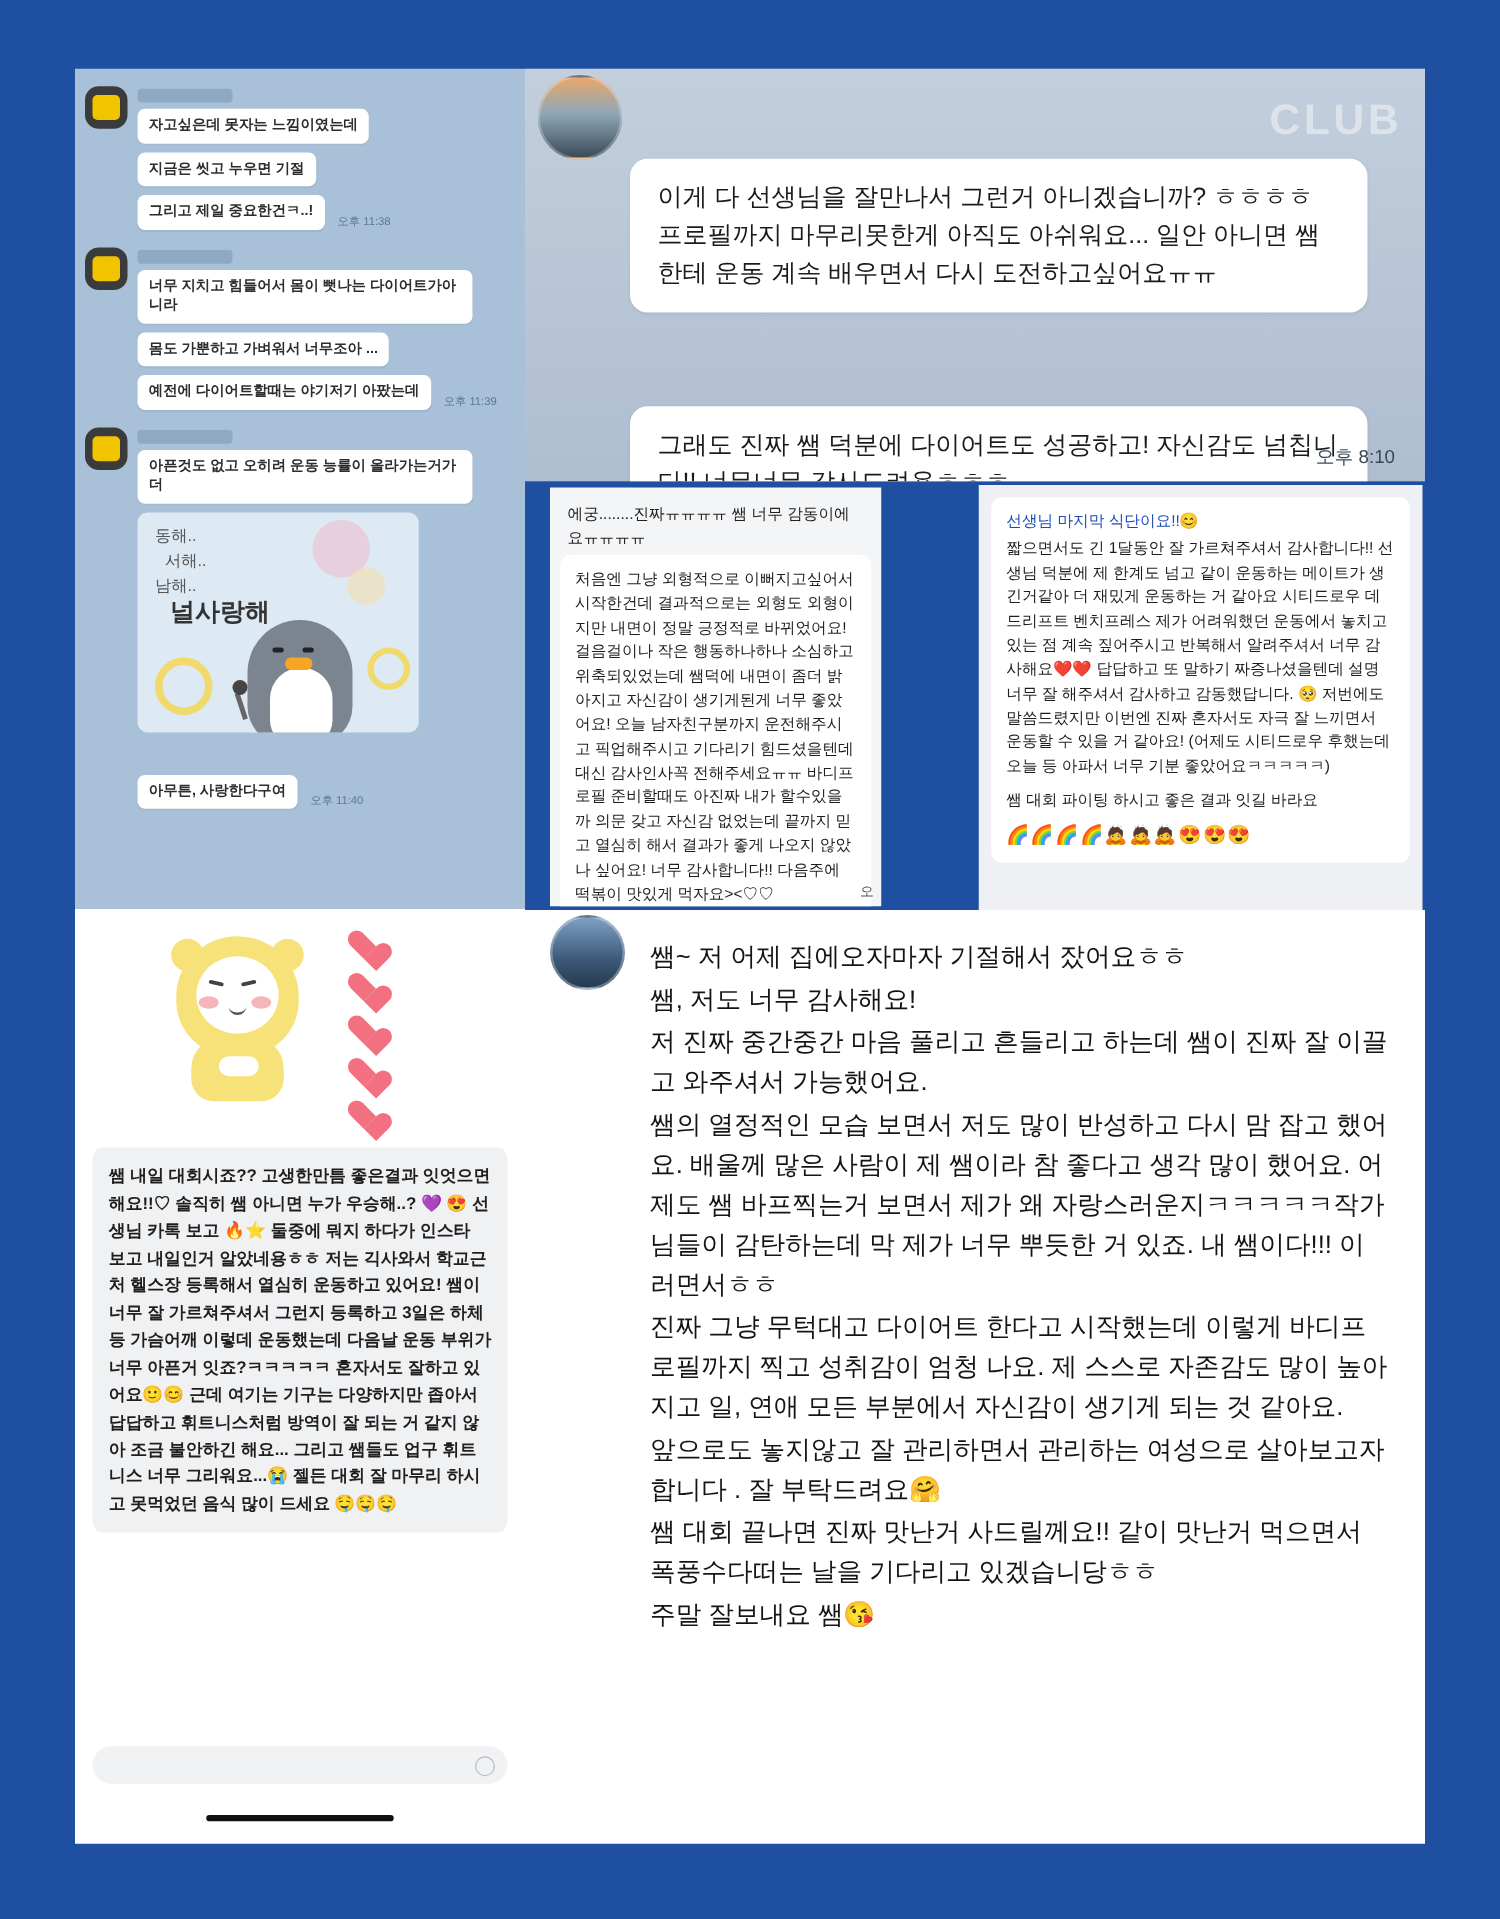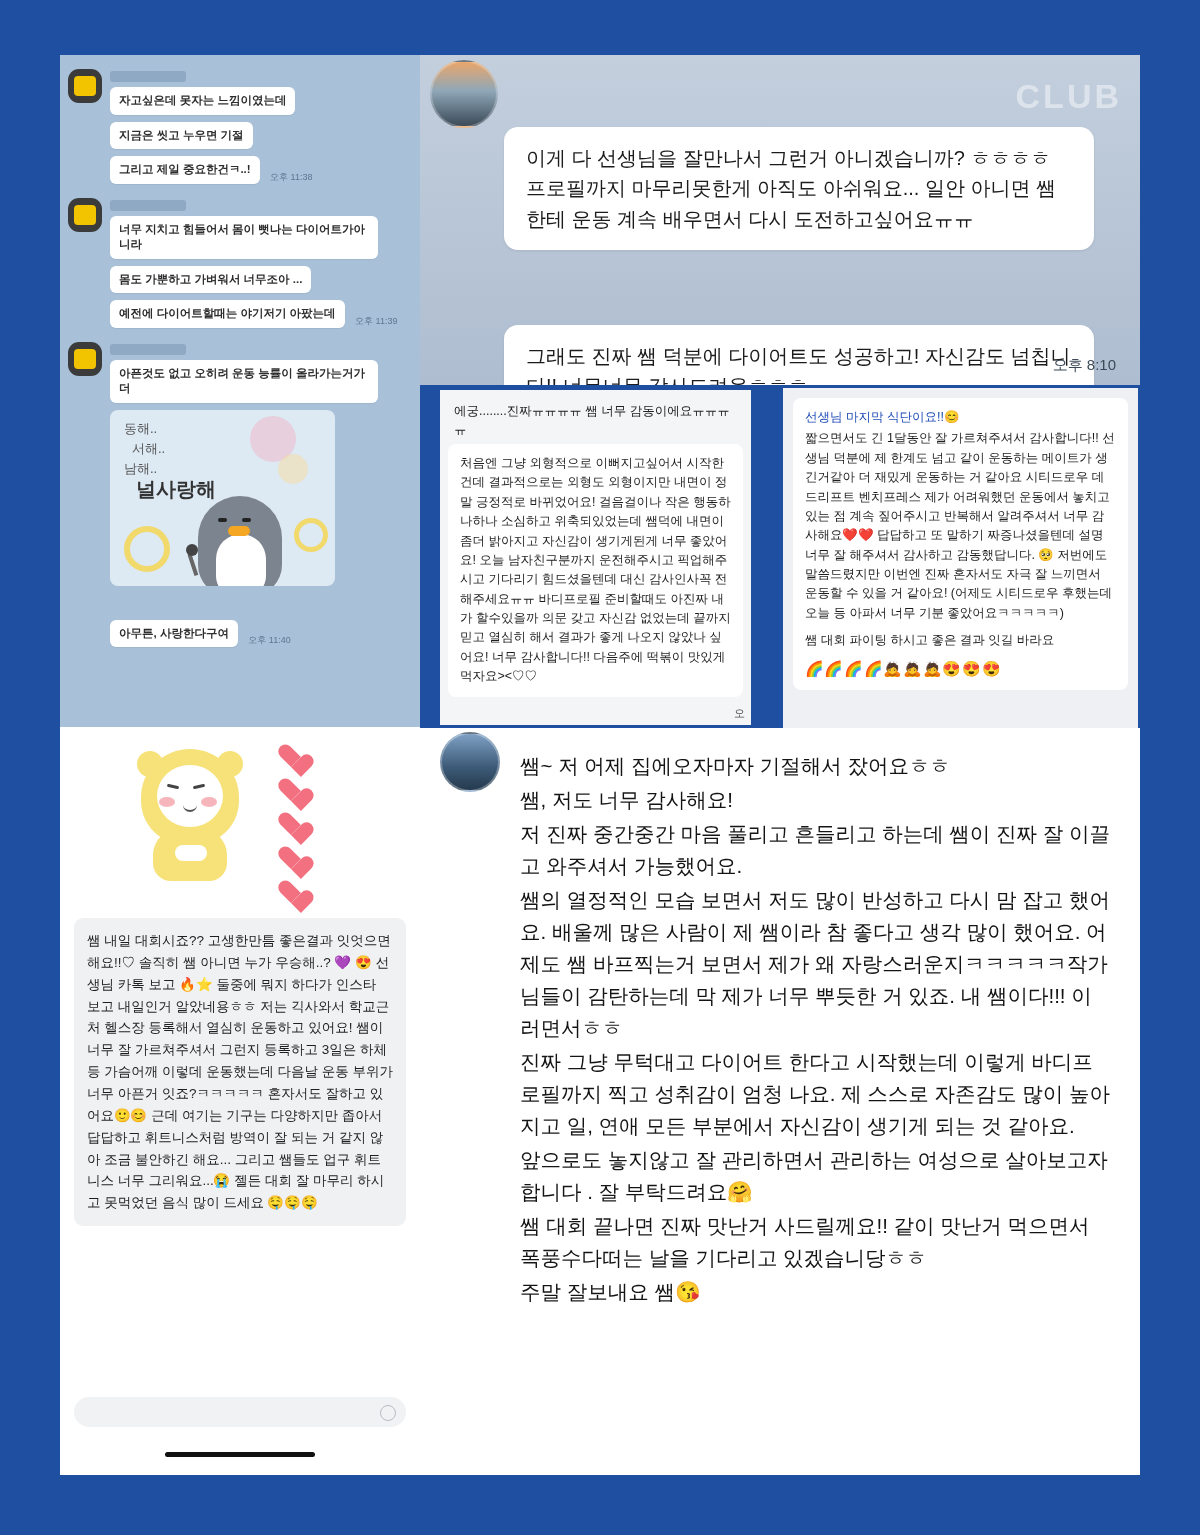--- a/index.html
+++ b/index.html
@@ -79,21 +79,21 @@
   .bear .cheek.l{left:24px;} .bear .cheek.r{left:66px;}
   .bear .mouth{position:absolute;left:48px;top:54px;width:14px;height:7px;border-bottom:2px solid #555;border-radius:0 0 8px 8px;}
   .bear .bodyb{position:absolute;left:18px;top:80px;width:74px;height:52px;background:#f7e27a;border-radius:26px 26px 18px 18px;}
   .bear .armb{position:absolute;left:40px;top:96px;width:32px;height:16px;background:#fff;border-radius:10px;}
   .heart{position:absolute;width:26px;height:24px;}
   .heart:before,.heart:after{content:"";position:absolute;width:14px;height:22px;background:#f2707f;border-radius:14px 14px 0 0;top:0;}
   .heart:before{left:13px;transform:rotate(-45deg);transform-origin:0 100%;}
   .heart:after{left:13px;transform:rotate(45deg);transform-origin:0 100%;}
   .kb-bubble{
     margin:6px 14px 0 14px;background:#f0f1f3;border-radius:9px;padding:12px 13px;
-    font-size:13.5px;line-height:1.62;color:#1e1e1e;
+    font-size:13.5px;line-height:1.62;color:#1e1e1e;font-weight:bold;
   }
   .kb-inputbar{position:absolute;left:14px;bottom:48px;width:332px;height:30px;background:#f1f2f4;border-radius:15px;}
   .kb-inputbar .circ{position:absolute;right:10px;top:8px;width:14px;height:14px;border:1.5px solid #b8bcc2;border-radius:50%;}
   .kb-homebar{position:absolute;left:50%;transform:translateX(-50%);bottom:18px;width:150px;height:5px;background:#111;border-radius:3px;}
 
   
   #right-top{left:420px;top:55px;width:720px;height:330px;background:#b7c6d9;}
   #right-top .hero{
     position:absolute;left:0;top:0;width:720px;height:330px;background:linear-gradient(180deg,#c3cfdd,#aebdd0);
   }
@@ -108,21 +108,21 @@
   }
   .rt-bubble{
     position:absolute;background:#fff;border-radius:14px;padding:16px 22px;
     font-size:20px;line-height:1.52;color:#1b1b1b;box-shadow:0 1px 3px rgba(0,0,0,.08);
   }
   #rt-b1{left:84px;top:72px;width:546px;}
   #rt-b2{left:84px;top:270px;width:546px;}
   .rt-time{position:absolute;right:24px;bottom:10px;font-size:15px;color:#3c4a58;}
 
   
-  #review-left{left:440px;top:390px;width:311px;height:335px;background:#f4f5f7;}
+  #review-left{left:440px;top:390px;width:265px;height:335px;background:#f4f5f7;}
   #review-right{left:783px;top:388px;width:355px;height:340px;background:#eef0f3;}
   .rv-text{
     padding:12px 14px;font-size:12.5px;line-height:1.52;color:#222;
   }
   .rv-bubble{
     margin:8px;background:#fff;border-radius:8px;padding:10px 12px;
     font-size:12.5px;line-height:1.55;color:#1d1d1d;
   }
   .rv-emojis{font-size:15px;letter-spacing:1px;margin-top:6px;}
 

